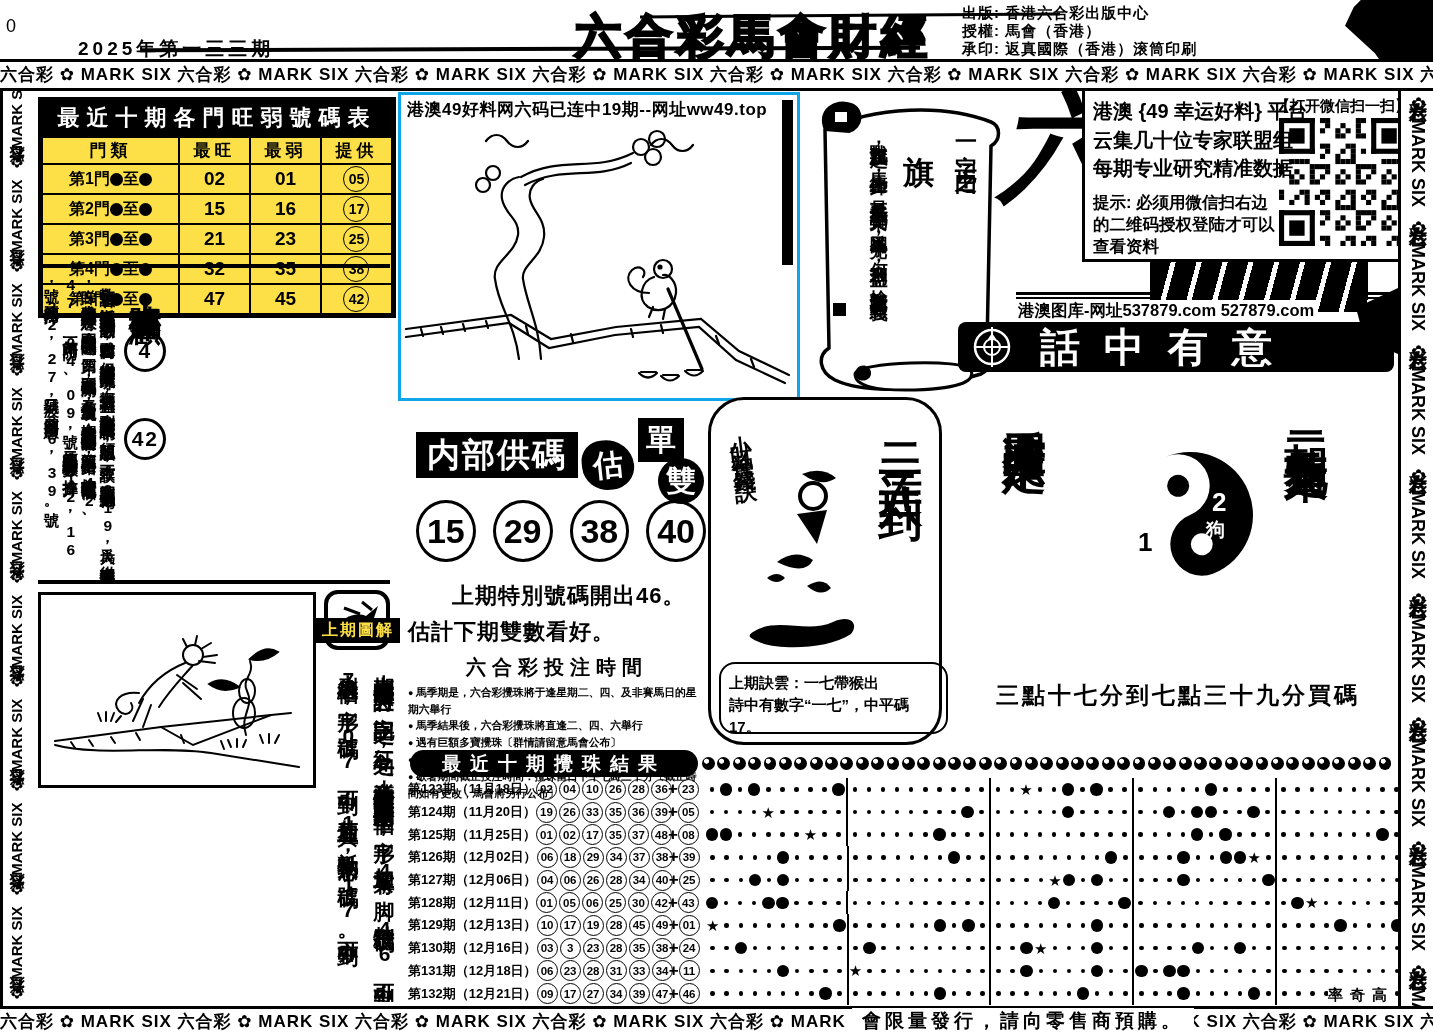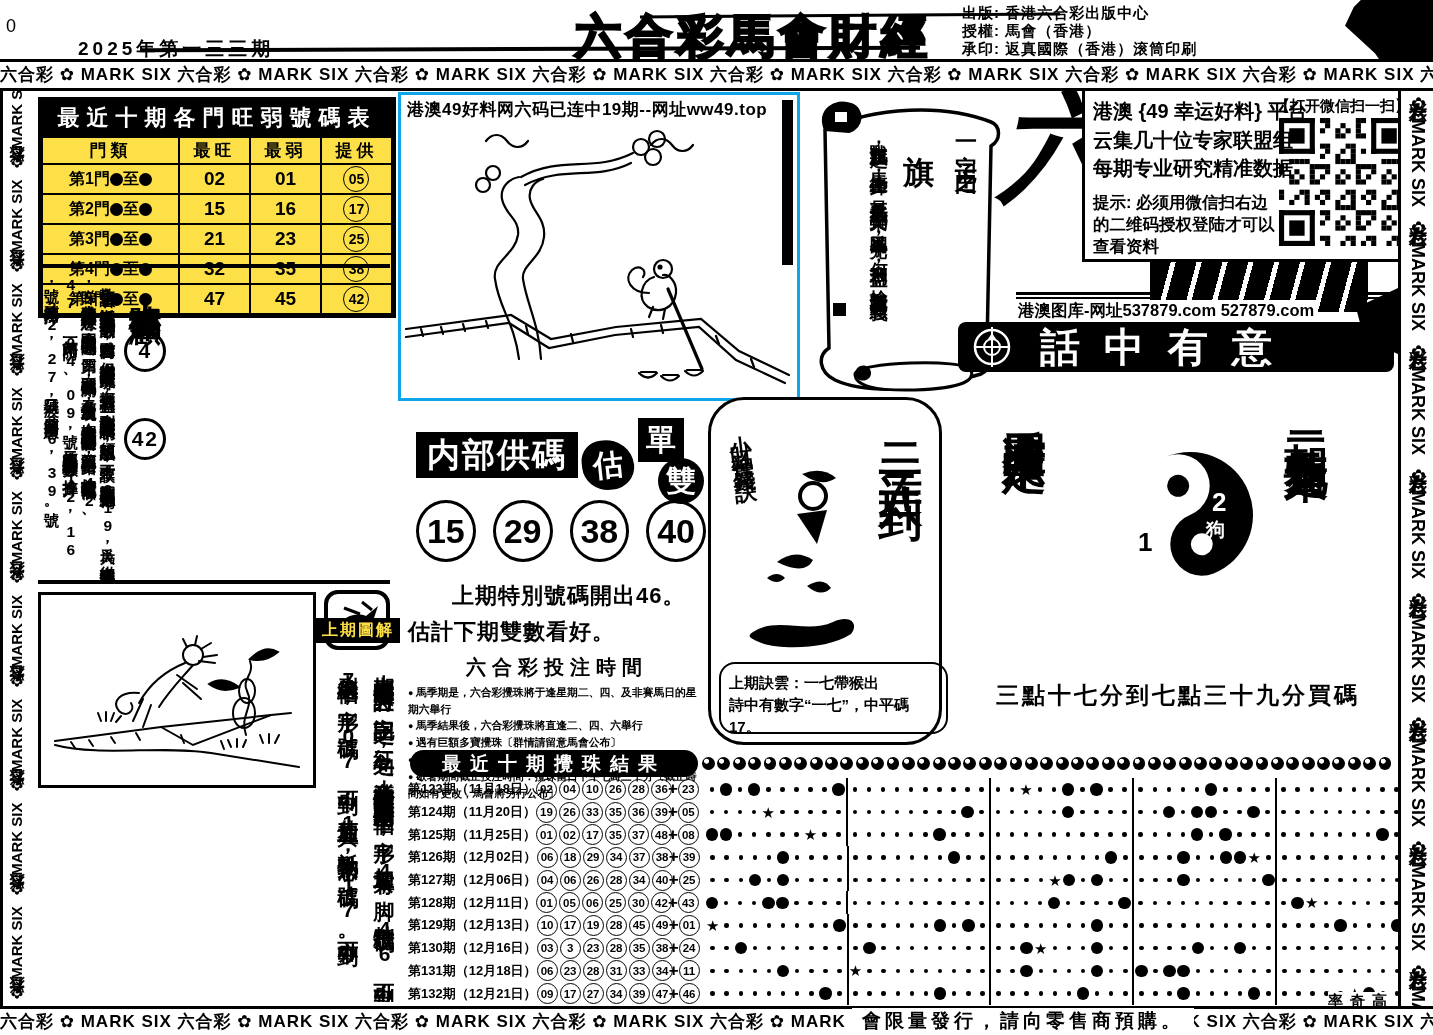--- a/index.html
+++ b/index.html
@@ -20,21 +20,21 @@
   .hstrip{left:0;width:1433px;height:26px;border-top:3px solid #000;border-bottom:3px solid #000;
           overflow:hidden;white-space:nowrap;font-size:17px;font-weight:900;line-height:25px;letter-spacing:1px;background:#fff;z-index:30;}
   #top-strip{top:59px;}
   #bottom-strip{top:1006px;}
   .vstrip{top:88px;height:918px;overflow:hidden;background:#fff;z-index:25;
           writing-mode:vertical-rl;font-weight:900;white-space:nowrap;}
   #left-strip{left:0;width:29px;border-right:3px solid #000;font-size:15px;line-height:27px;transform:rotate(180deg);}
   #right-strip{right:0;width:32px;border-left:3px solid #000;font-size:18px;line-height:30px;}
   #footer-note{left:852px;top:1008px;background:#fff;padding:0 10px;font-size:19px;font-weight:900;
                letter-spacing:4px;z-index:31;line-height:25px;}
-  #signature{left:1328px;top:986px;font-size:15px;font-weight:900;letter-spacing:7px;z-index:26;background:#fff;margin-top:6px;}
+  #signature{left:1328px;top:986px;font-size:15px;font-weight:900;letter-spacing:7px;z-index:26;background:#fff;}
   
   #hot-table{left:38px;top:97px;width:352px;border:3px solid #000;background:#fde047;}
   #hot-table .ttl{background:#000;color:#fff;font-size:22px;font-weight:900;text-align:center;
                   letter-spacing:7px;padding:3px 0;}
   #hot-table table{width:100%;border-collapse:collapse;}
   #hot-table th,#hot-table td{border:2px solid #000;text-align:center;font-weight:900;padding:1px 0;}
   #hot-table th{font-size:17px;letter-spacing:4px;}
   #hot-table td{font-size:19px;}
   #hot-table td.gate{font-size:16px;letter-spacing:0;}
   .ball{display:inline-block;width:13px;height:13px;border-radius:50%;background:#000;vertical-align:-2px;}

